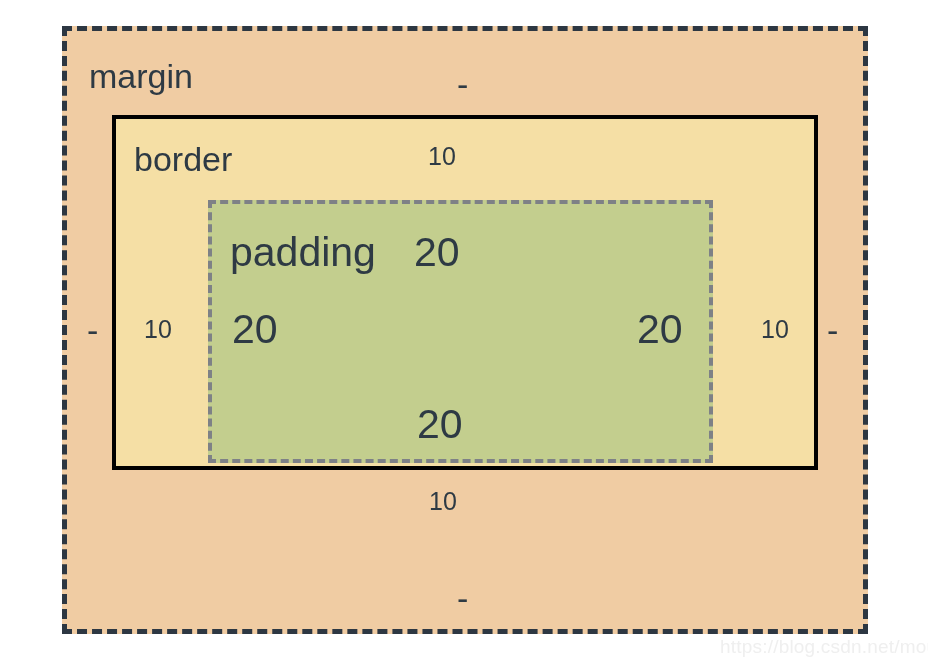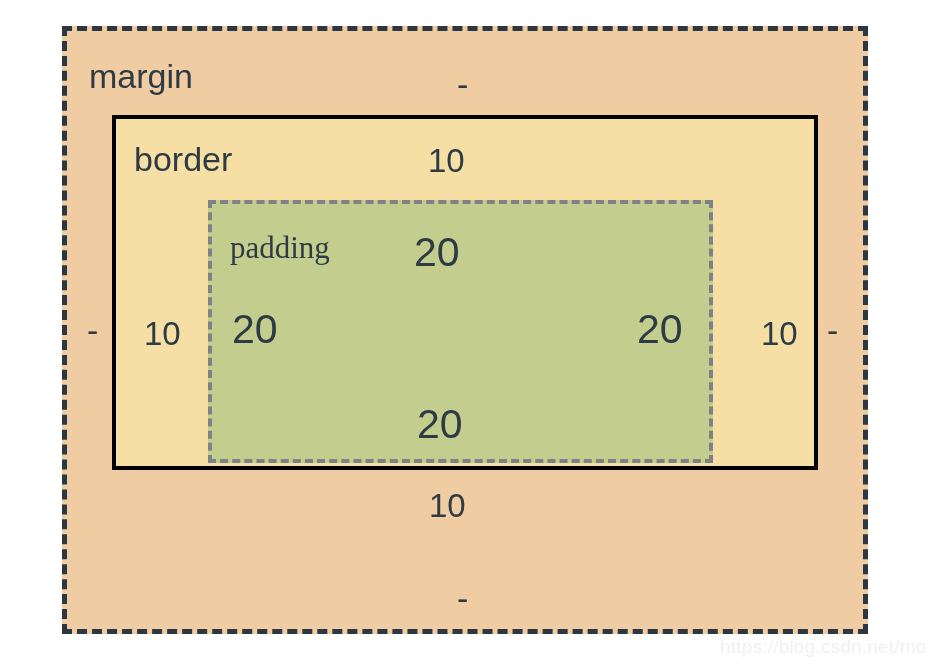--- a/index.html
+++ b/index.html
@@ -85,27 +85,26 @@
     color: #2E3A44;
     white-space: nowrap;
     line-height: 1;
   }
 
   
   .region-name {
     font-size: 34px;
   }
   .region-name-sm {
-    font-size: 31px;
-    font-family: Liberation Serif, serif;
+    font-size: 41px;
   }
 
   
   .val {
-    font-size: 33px;
+    font-size: 25px;
   }
   .val-sm {
     font-size: 41px;
   }
 
   .dash-mark {
     font-size: 34px;
     font-weight: 500;
   }
 

